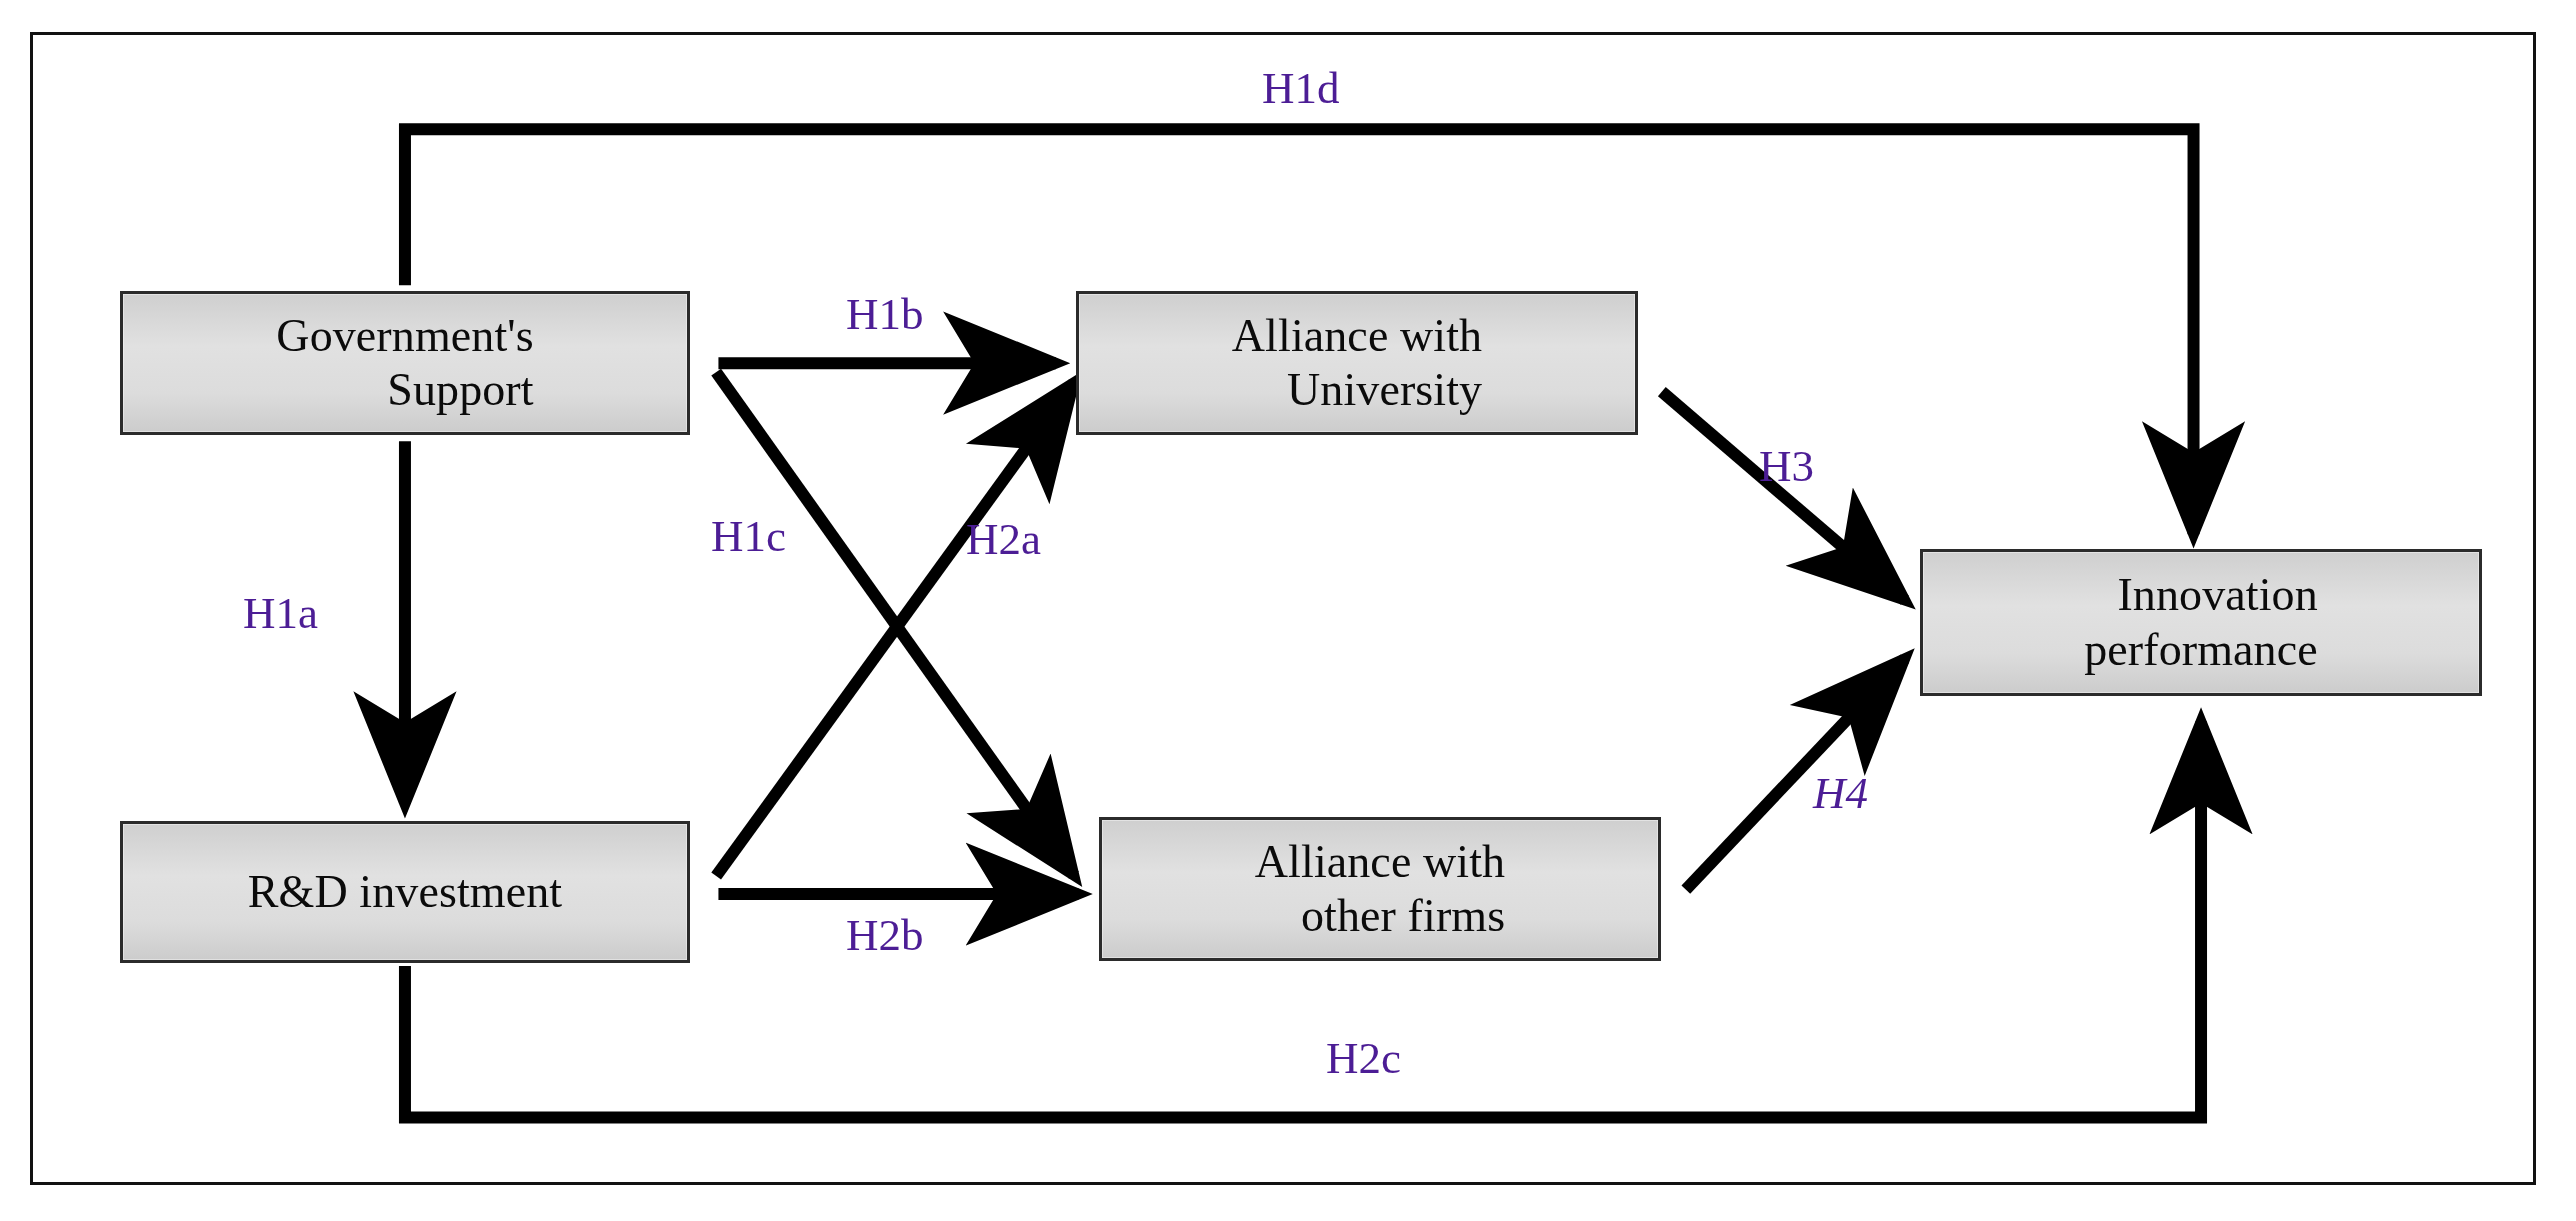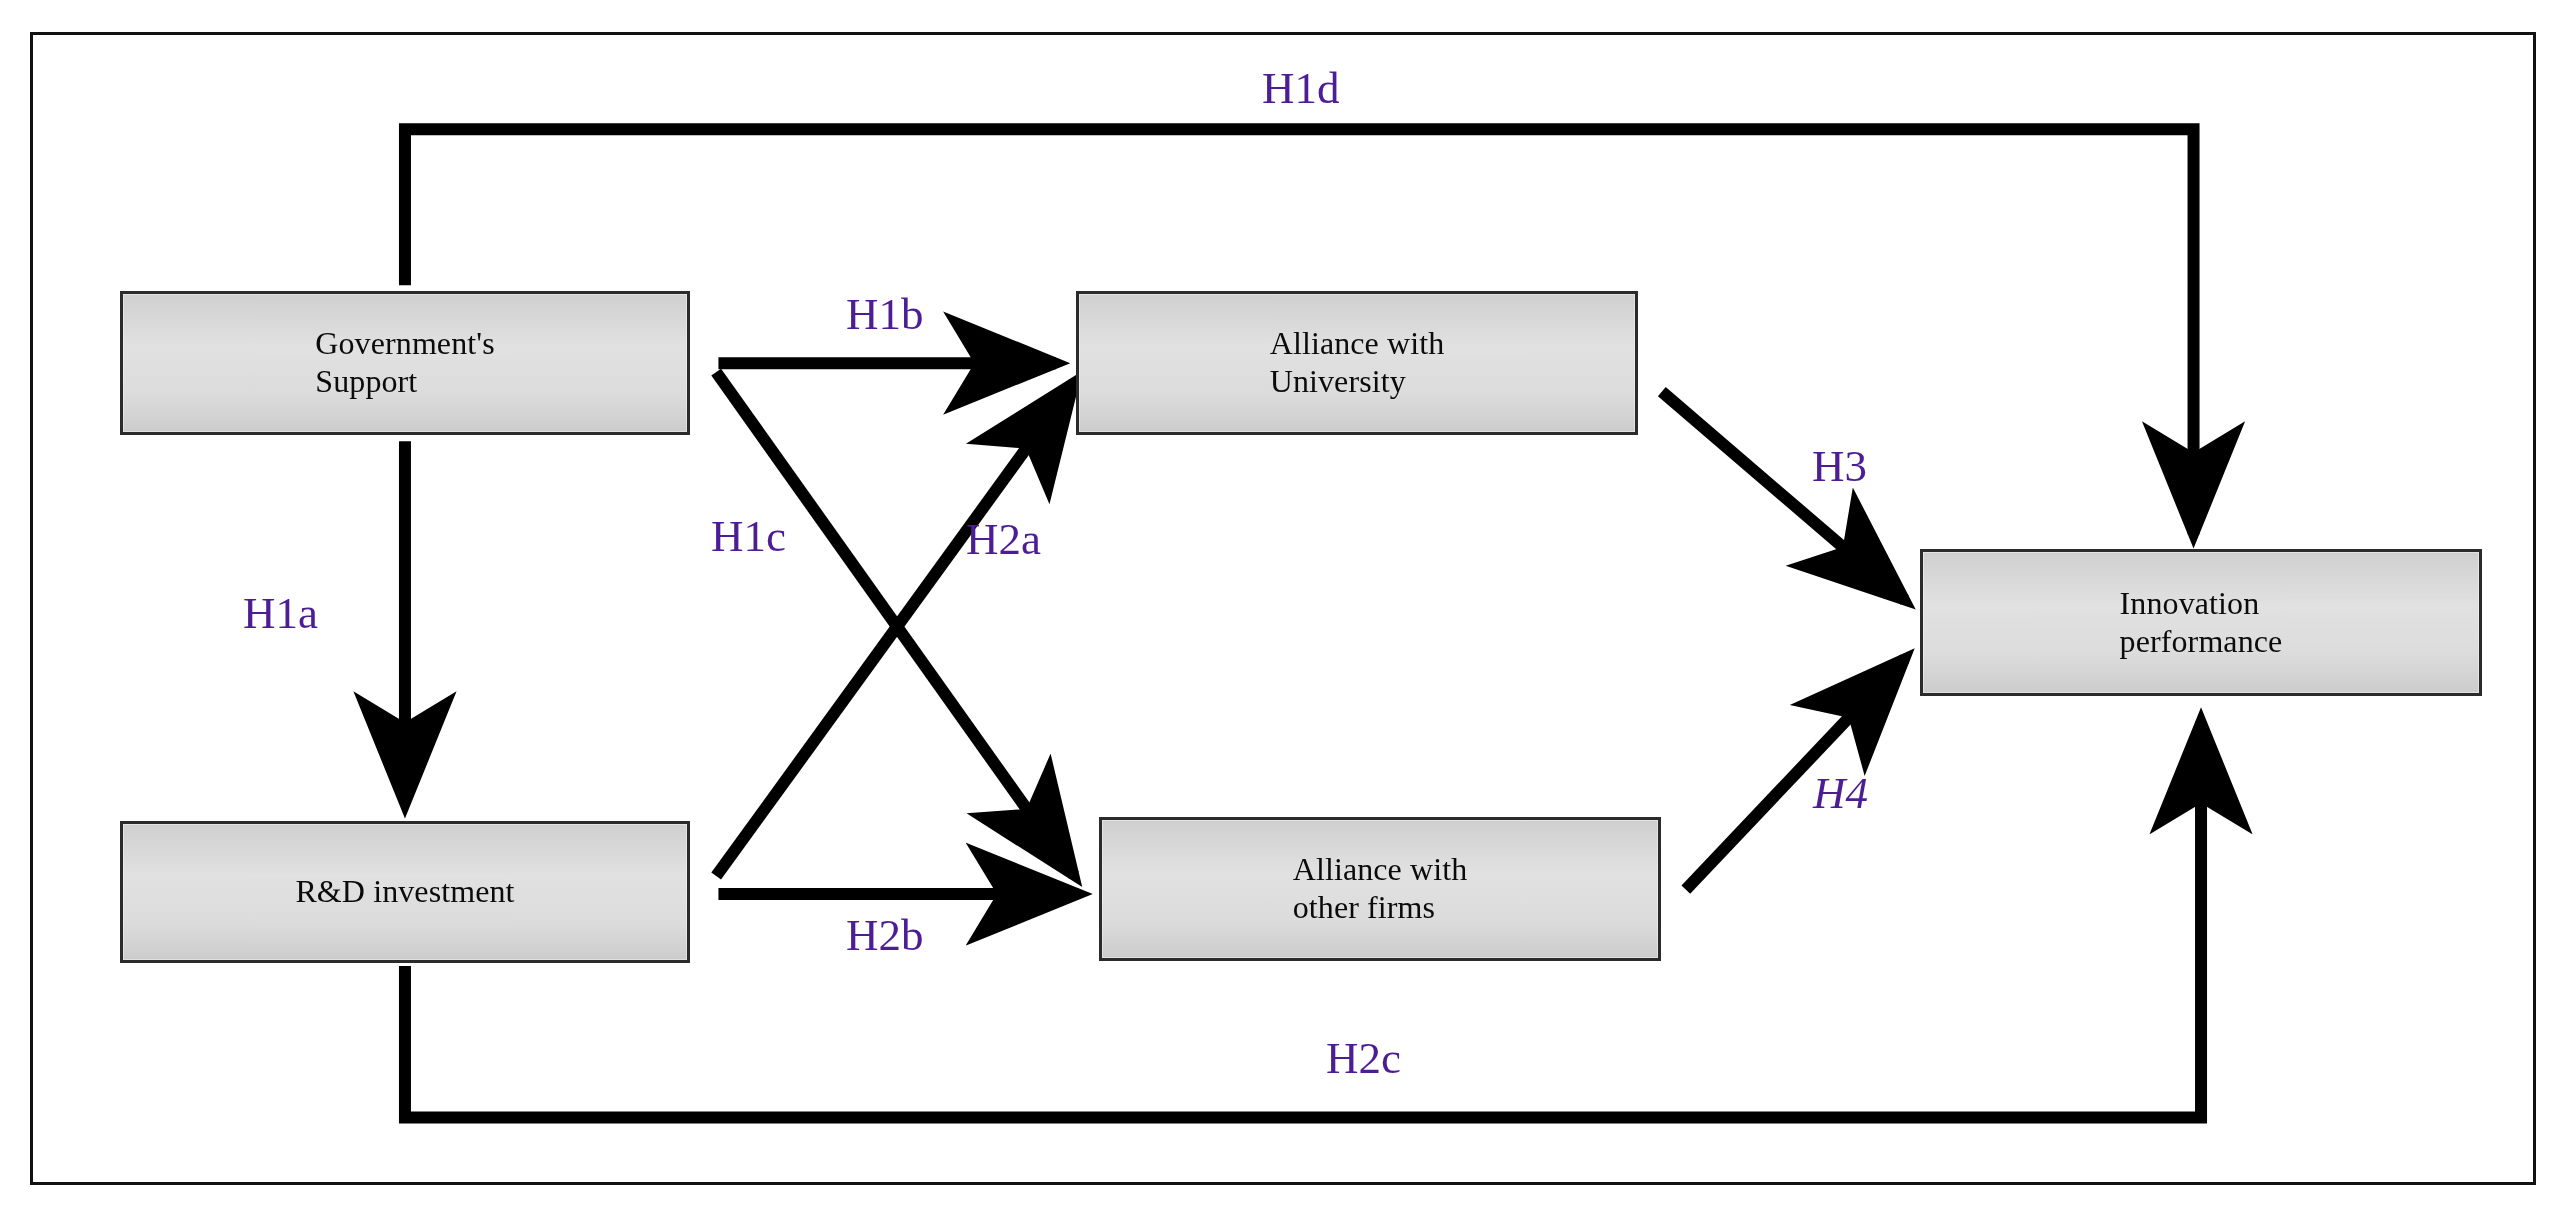--- a/index.html
+++ b/index.html
@@ -37,23 +37,23 @@
   }
   .node {
     position: absolute;
     box-sizing: border-box;
     border: 3px solid #2b2b2b;
     background: linear-gradient(180deg, #cfcfcf 0%, #e1e1e1 38%, #dcdcdc 72%, #cccccc 100%);
     box-shadow: inset 0 0 0 0.7px rgba(255,255,255,0.55);
     display: flex;
     align-items: center;
     justify-content: center;
-    text-align: left;
+    text-align: right;
     color: #0b0b0b;
-    font-size: 32px;
+    font-size: 46px;
     line-height: 1.18;
     letter-spacing: 0.1px;
     font-family: Liberation Serif, serif;
   }
   .node .label {
     display: block;
     padding: 0 10.5px;
     white-space: pre-line;
   }
   .edge-label {
@@ -128,18 +128,18 @@
   <div class="edge-label" style="left:243px; top:591px;">H1a</div>
 
   <div class="edge-label" style="left:711px; top:514px;text-align:center;">H1c</div>
 
   <div class="edge-label" style="left:966px; top:517px;">H2a</div>
 
   <div class="edge-label" style="left:846px; top:913px;">H2b</div>
 
   <div class="edge-label" style="left:1326px; top:1036px;text-align:right;">H2c</div>
 
-  <div class="edge-label" style="left:1812px; top:444px;">H3</div>
+  <div class="edge-label" style="left:1759px; top:444px;">H3</div>
 
   <div class="edge-label" style="left:1813px; top:771px;font-style:italic;">H4</div>
 
 </div>
 
 
 </body></html>

